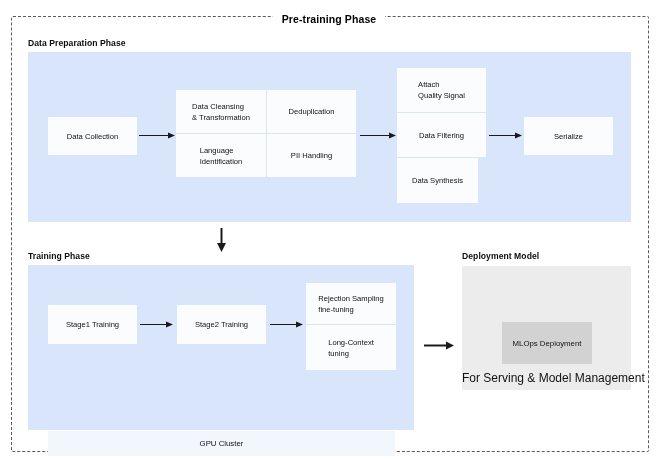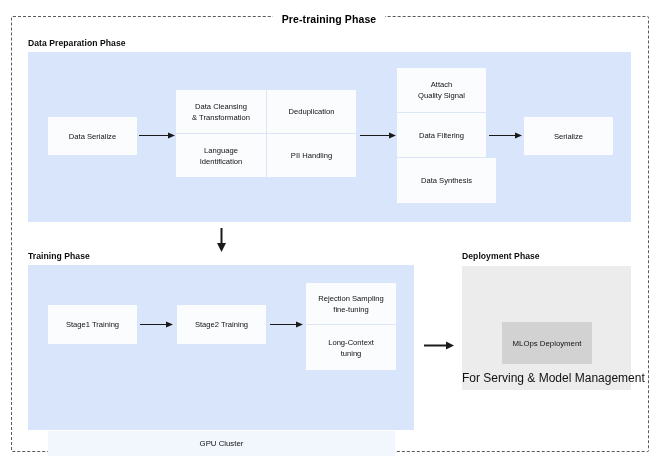--- a/index.html
+++ b/index.html
@@ -65,21 +65,20 @@
   }
 
   
   .node {
     position: absolute;
     background: #fbfcfe;
     box-sizing: border-box;
     display: flex;
     align-items: center;
     justify-content: center;
-    text-align: center;
     font-size: 7.6px;
     line-height: 1.45;
     color: #111111;
     padding: 2px 4px;
   }
   .node.sep-b { border-bottom: 1px solid #dde6f6; }
   .node.sep-r { border-right: 1px solid #dde6f6; }
 
   .node-gpu {
     position: absolute;
@@ -123,21 +122,21 @@
 
 <div id="pretraining-frame"></div>
 <div id="pretraining-title">
   <span>Pre-training Phase</span>
 </div>
 
 <div class="group-label" style="left:28px; top:38px;">Data Preparation Phase</div>
 
 <div class="panel-blue" style="left:28px; top:52px; width:603px; height:170px;"></div>
 
-<div class="node" style="left:48px; top:117px; width:89px; height:38px;">Data Serialize</div>
+<div class="node" style="left:48px; top:117px; width:89px; height:38px;">Data Collection</div>
 
 <div class="arrow-h" style="left:139px; top:131px; width:36px;">
   <svg width="36" height="9" viewBox="0 0 36 9">
     <line x1="0" y1="4.5" x2="30" y2="4.5" stroke="#1a1a1a" stroke-width="1"></line>
     <polygon points="36,4.5 29,1.6 29,7.4" fill="#1a1a1a"></polygon>
   </svg>
 </div>
 
 <div class="node sep-b sep-r" style="left:176px; top:90px; width:91px; height:44px; white-space:pre-line;">Data Cleansing
 &amp; Transformation</div>
@@ -149,21 +148,21 @@
 <div class="arrow-h" style="left:360px; top:131px; width:36px;">
   <svg width="36" height="9" viewBox="0 0 36 9">
     <line x1="0" y1="4.5" x2="30" y2="4.5" stroke="#1a1a1a" stroke-width="1"></line>
     <polygon points="36,4.5 29,1.6 29,7.4" fill="#1a1a1a"></polygon>
   </svg>
 </div>
 
 <div class="node sep-b" style="left:397px; top:68px; width:89px; height:45px; white-space:pre-line;">Attach
 Quality Signal</div>
 <div class="node sep-b" style="left:397px; top:113px; width:89px; height:45px;">Data Filtering</div>
-<div class="node" style="left:397px; top:158px; width:99px; height:45px;">Data Synthesis</div>
+<div class="node" style="left:397px; top:158px; width:81px; height:45px;">Data Synthesis</div>
 
 <div class="arrow-h" style="left:489px; top:131px; width:33px;">
   <svg width="33" height="9" viewBox="0 0 33 9">
     <line x1="0" y1="4.5" x2="27" y2="4.5" stroke="#1a1a1a" stroke-width="1"></line>
     <polygon points="33,4.5 26,1.6 26,7.4" fill="#1a1a1a"></polygon>
   </svg>
 </div>
 
 <div class="node" style="left:524px; top:117px; width:89px; height:38px;">Serialize</div>
 
@@ -203,19 +202,19 @@
 
 <div class="node-gpu" style="left:48px; top:388px; width:347px; height:25px;margin-top:43px;">GPU Cluster</div>
 
 <div class="arrow-h" style="left:424px; top:341px; width:30px;">
   <svg width="30" height="9" viewBox="0 0 30 9">
     <line x1="0" y1="4.5" x2="23" y2="4.5" stroke="#1a1a1a" stroke-width="2"></line>
     <polygon points="30,4.5 22,0.6 22,8.4" fill="#1a1a1a"></polygon>
   </svg>
 </div>
 
-<div class="group-label" style="left:462px; top:251px;">Deployment Phase</div>
+<div class="group-label" style="left:462px; top:251px;">Deployment Model</div>
 
 <div class="panel-gray" style="left:462px; top:266px; width:169px; height:124px;"></div>
 
 <div class="node-mlops" style="left:502px; top:322px; width:90px; height:42px;text-align:right;">MLOps Deployment</div>
 
 <div class="caption" style="left:462px; top:371px; width:169px;">For Serving &amp; Model Management</div>
 
 </body></html>

